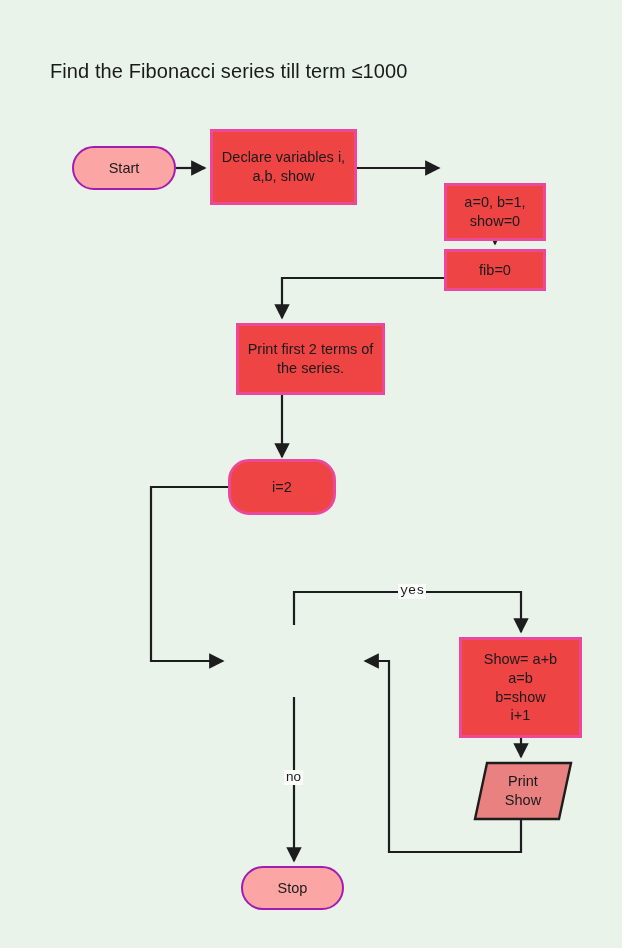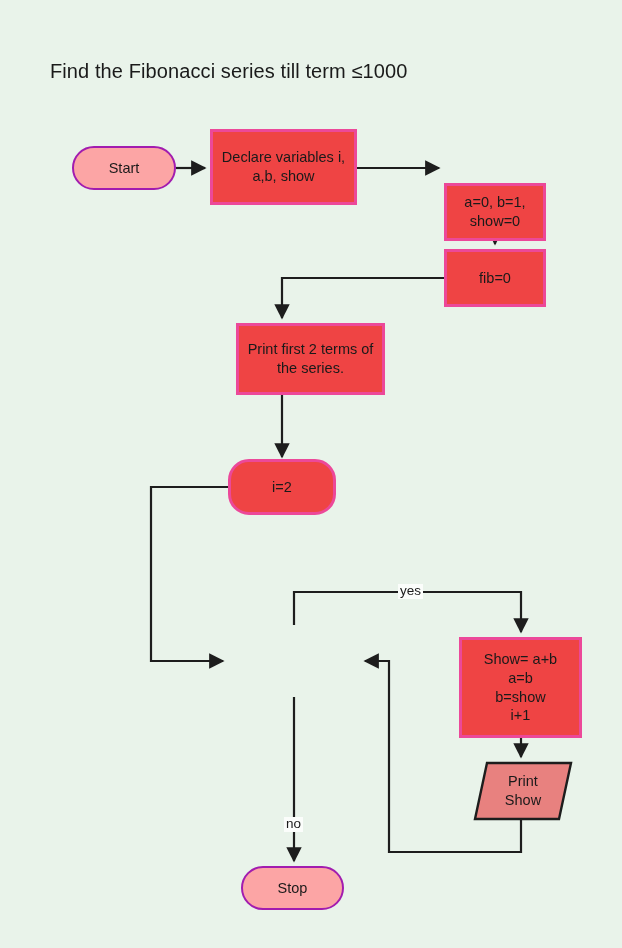--- a/index.html
+++ b/index.html
@@ -145,21 +145,21 @@
   <div class="node proc" style="left:210px; top:129px; width:147px; height:76px;">
     <span class="label">Declare variables i,
 a,b, show</span>
   </div>
 
   <div class="node proc" style="left:444px; top:139px; width:102px; height:58px;margin-top:44px;">
     <span class="label">a=0, b=1,
 show=0</span>
   </div>
 
-  <div class="node proc" style="left:444px; top:249px; width:102px; height:58px;">
+  <div class="node proc" style="left:444px; top:249px; width:102px; height:42px;">
     <span class="label">fib=0</span>
   </div>
 
   <div class="node proc" style="left:208px; top:323px; width:149px; height:72px;margin-left:28px;">
     <span class="label">Print first 2 terms of
 the series.</span>
   </div>
 
   <div class="node proc" style="left:228px; top:459px; width:108px; height:56px;border-radius:21px;">
     <span class="label">i=2</span>
@@ -178,17 +178,17 @@
       <polygon points="14,2 98,2 86,58 2,58" fill="#e8817f" stroke="#1d1d1d" stroke-width="2.4"></polygon>
     </svg>
     <span class="label">Print
 Show</span>
   </div>
 
   <div class="node term" style="left:241px; top:866px; width:103px; height:44px;">
     <span class="label">Stop</span>
   </div>
 
-  <div class="edge-label" style="left:398px; top:584px;">yes</div>
+  <div class="edge-label" style="left:398px; top:584px;font-family:Liberation Mono, monospace;">yes</div>
 
-  <div class="edge-label" style="left:284px; top:817px;">no</div>
+  <div class="edge-label" style="left:284px; top:770px;">no</div>
 
 </div>
 
 </body></html>

